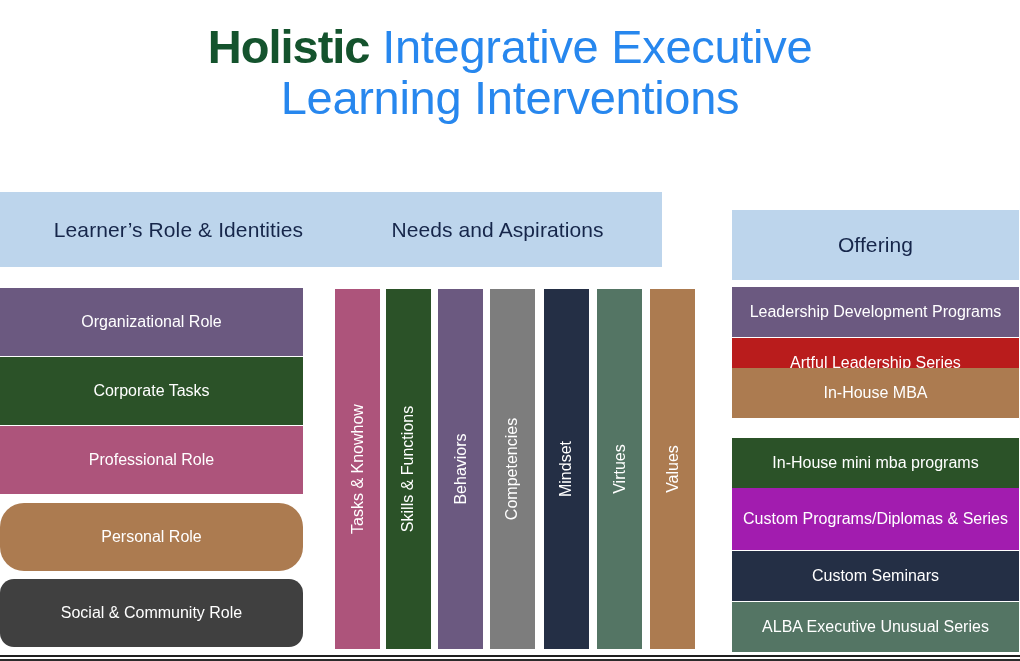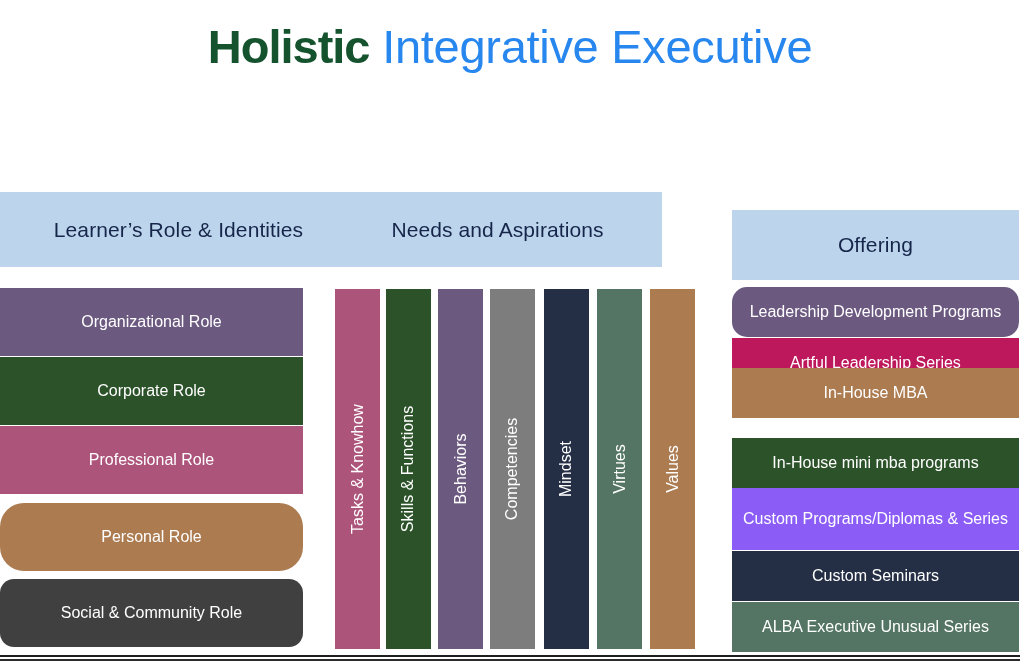--- a/index.html
+++ b/index.html
@@ -128,28 +128,29 @@
     background: #2B2B2B;
   }
 </style>
 </head>
 <body>
 
 <div id="canvas">
 
   <div class="title-block">
     <span class="title-line"><span class="title-strong">Holistic</span> <span>Integrative Executive</span></span>
+    <span class="title-line">Learning Interventions</span>
   </div>
 
   <div id="hdr-left" class="col-header">Learner’s Role &amp; Identities</div>
   <div id="hdr-center" class="col-header">Needs and Aspirations</div>
   <div id="hdr-right" class="col-header">Offering</div>
 
   <div class="bar bar-left" style="top: 288px; background: rgb(107, 89, 128);">Organizational Role</div>
-  <div class="bar bar-left" style="top: 357px; background: rgb(43, 82, 40);">Corporate Role</div>
+  <div class="bar bar-left" style="top: 357px; background: rgb(43, 82, 40);">Corporate Tasks</div>
   <div class="bar bar-left" style="top: 426px; background: rgb(173, 84, 123);">Professional Role</div>
   <div class="bar bar-left" style="top: 503px; background: rgb(172, 123, 80); border-radius: 24px;">Personal Role</div>
   <div class="bar bar-left" style="top: 579px; background: #404040; border-radius: 14px;">Social &amp; Community Role</div>
 
   <div class="bar bar-center" style="left: 335px; background: rgb(173, 84, 123);">
     <span class="vlabel">Tasks &amp; Knowhow</span>
   </div>
   <div class="bar bar-center" style="left: 386px; background: rgb(43, 82, 40);">
     <span class="vlabel">Skills &amp; Functions</span>
   </div>
@@ -162,24 +163,24 @@
   <div class="bar bar-center" style="left: 544px; background: rgb(36, 47, 69);">
     <span class="vlabel">Mindset</span>
   </div>
   <div class="bar bar-center" style="left: 597px; background: rgb(84, 117, 100);">
     <span class="vlabel">Virtues</span>
   </div>
   <div class="bar bar-center" style="left: 650px; background: rgb(172, 123, 80);">
     <span class="vlabel">Values</span>
   </div>
 
-  <div class="bar bar-right" style="top: 287px; background: rgb(107, 89, 128); border-radius: 15px;">Leadership Development Programs</div>
-  <div class="bar bar-right" style="top: 338px; background: #be185d;">Artful Leadership Series</div>
+  <div class="bar bar-right" style="top: 287px; background: rgb(107, 89, 128);">Leadership Development Programs</div>
+  <div class="bar bar-right" style="top: 338px; background: #b91c1c;">Artful Leadership Series</div>
   <div class="bar bar-right" style="top: 368px; background: rgb(172, 123, 80);">In-House MBA</div>
   <div class="bar bar-right" style="top: 438px; background: rgb(43, 82, 40);">In-House mini mba programs</div>
-  <div class="bar bar-right" style="top: 488px; height: 62px; background: #8b5cf6;">Custom Programs/Diplomas &amp; Series</div>
+  <div class="bar bar-right" style="top: 488px; height: 62px; background: #a21caf;">Custom Programs/Diplomas &amp; Series</div>
   <div class="bar bar-right" style="top: 551px; background: rgb(36, 47, 69);">Custom Seminars</div>
   <div class="bar bar-right" style="top: 602px; background: rgb(84, 117, 100);">ALBA Executive Unusual Series</div>
 
   <div id="bottom-rule"></div>
   <div id="bottom-rule-2"></div>
 
 </div>
 
 </body></html>

